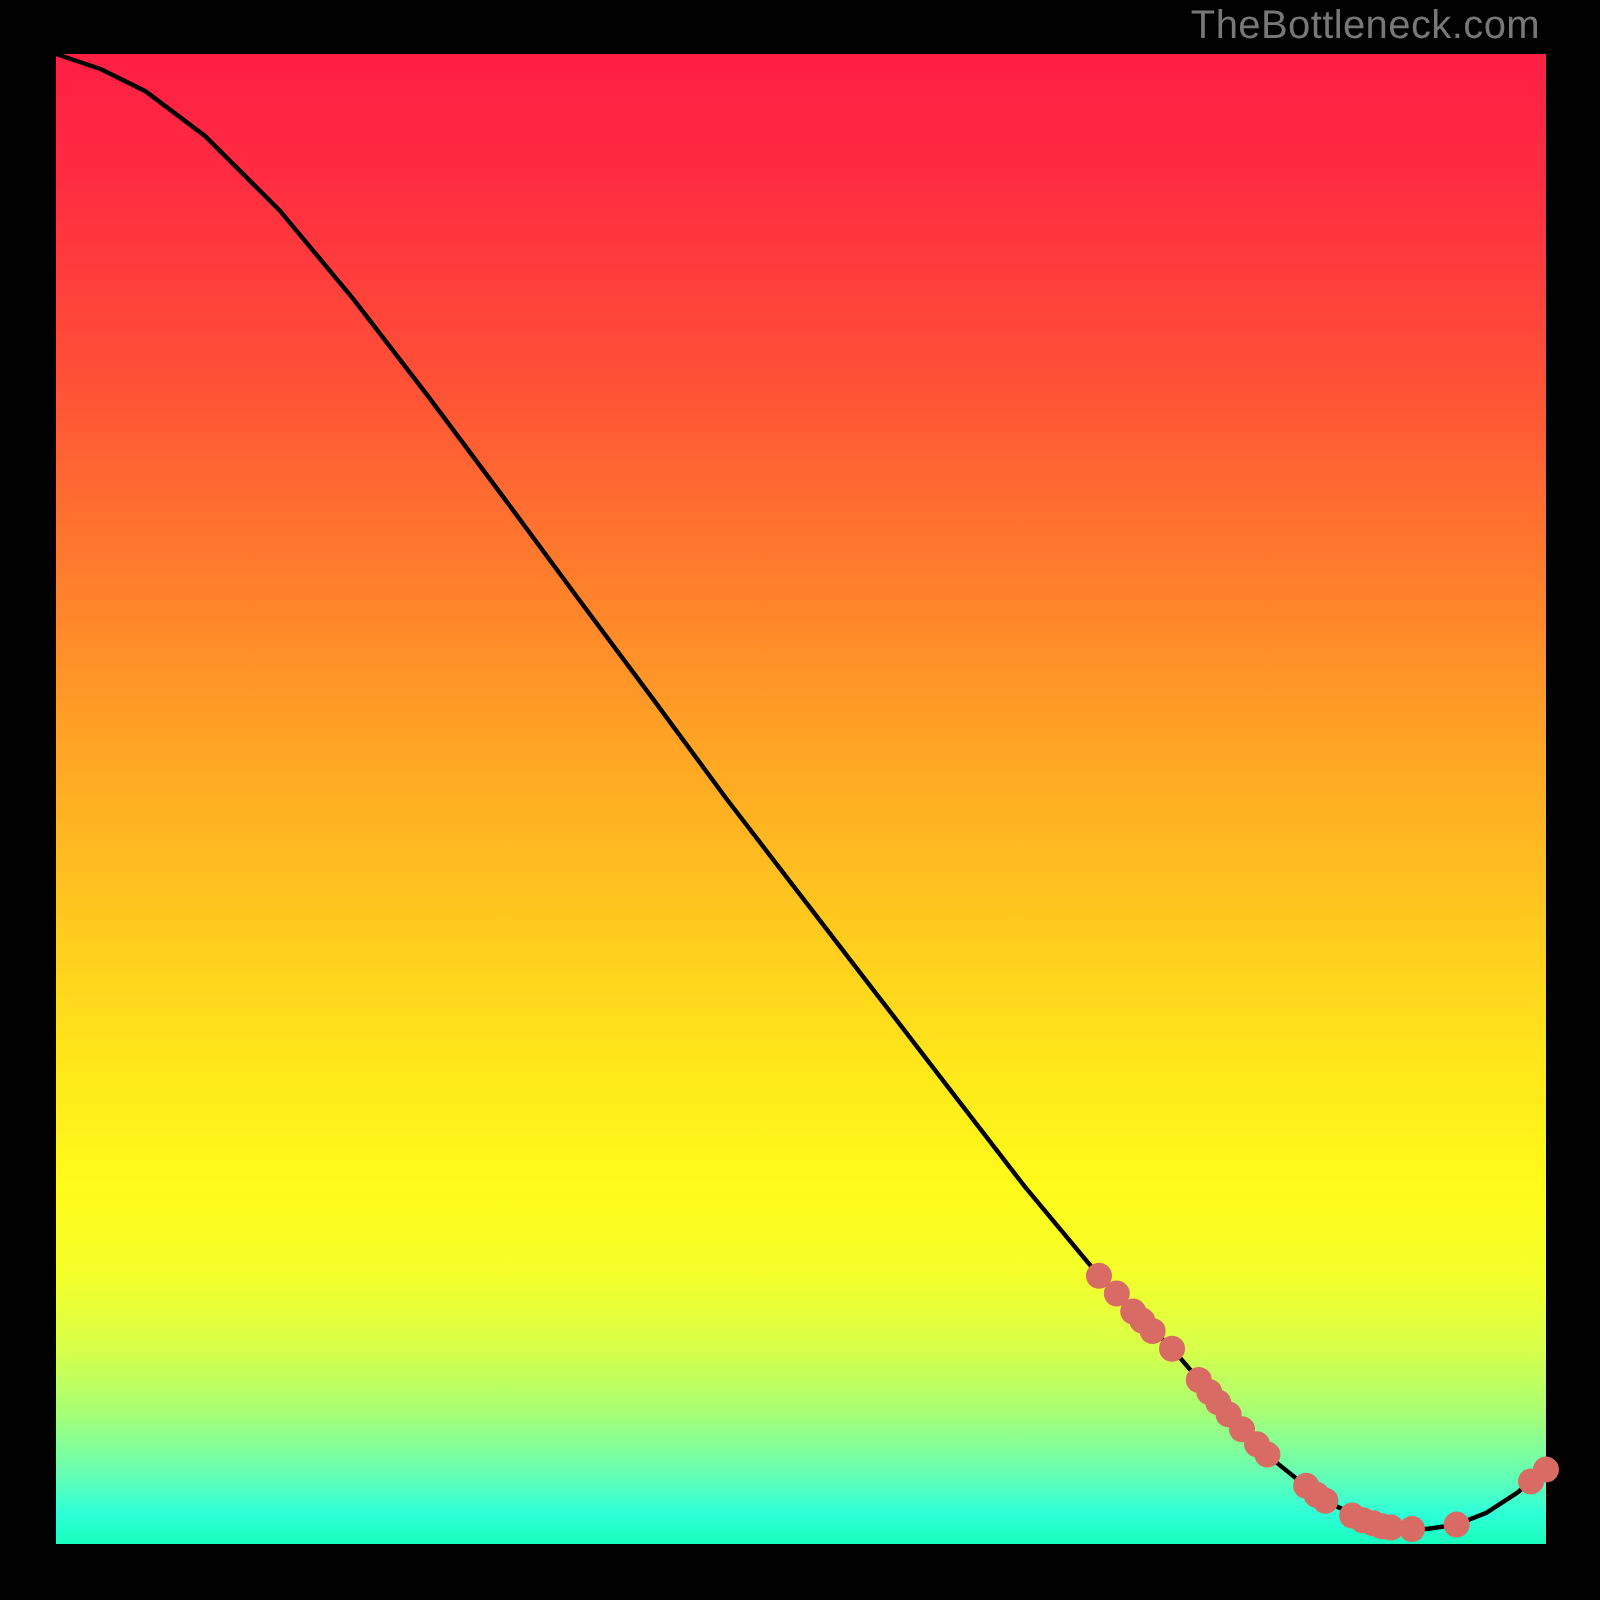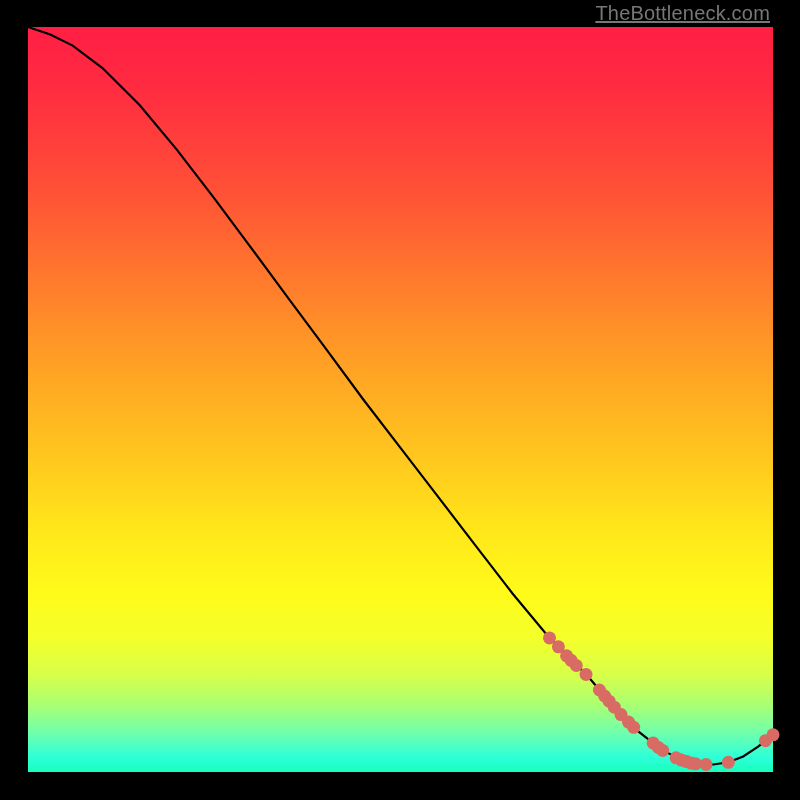--- a/index.html
+++ b/index.html
@@ -35,21 +35,20 @@
     );
   }
   .watermark {
     position: absolute;
     top: 2px;
     right: 30px;
     color: #777;
     font-size: 20px;
     font-weight: 500;
     letter-spacing: 0.2px;
-    text-decoration: underline;
   }
   svg.plot {
     position: absolute;
     left: 0;
     top: 0;
     width: 745px;
     height: 745px;
     overflow: visible;
   }
 </style>

